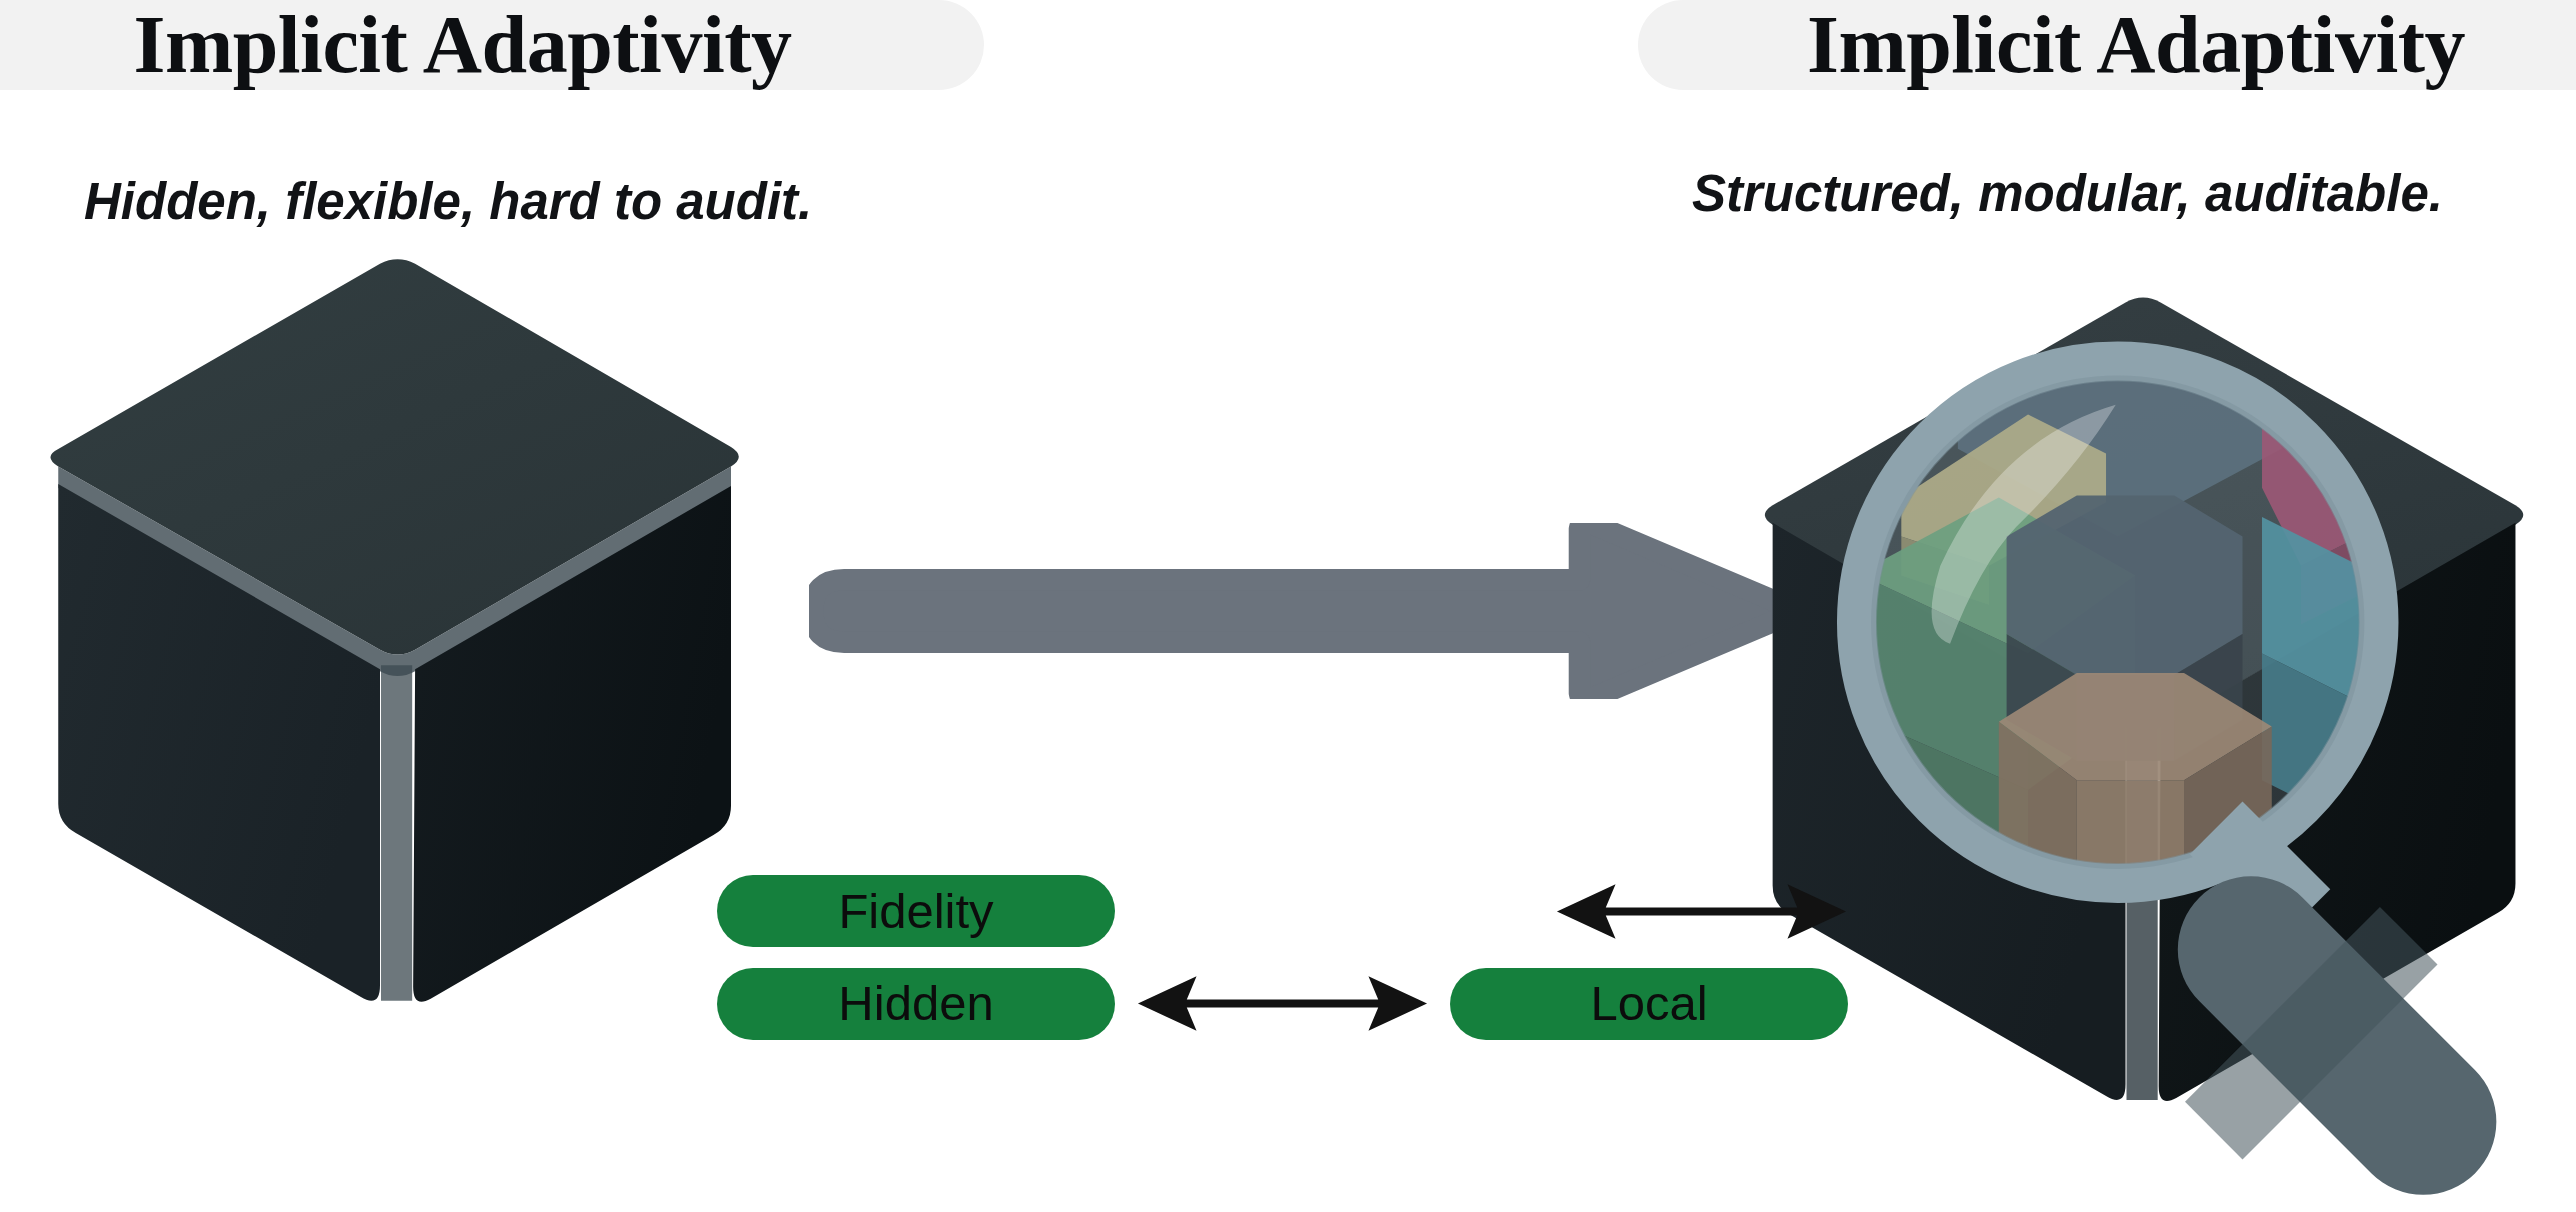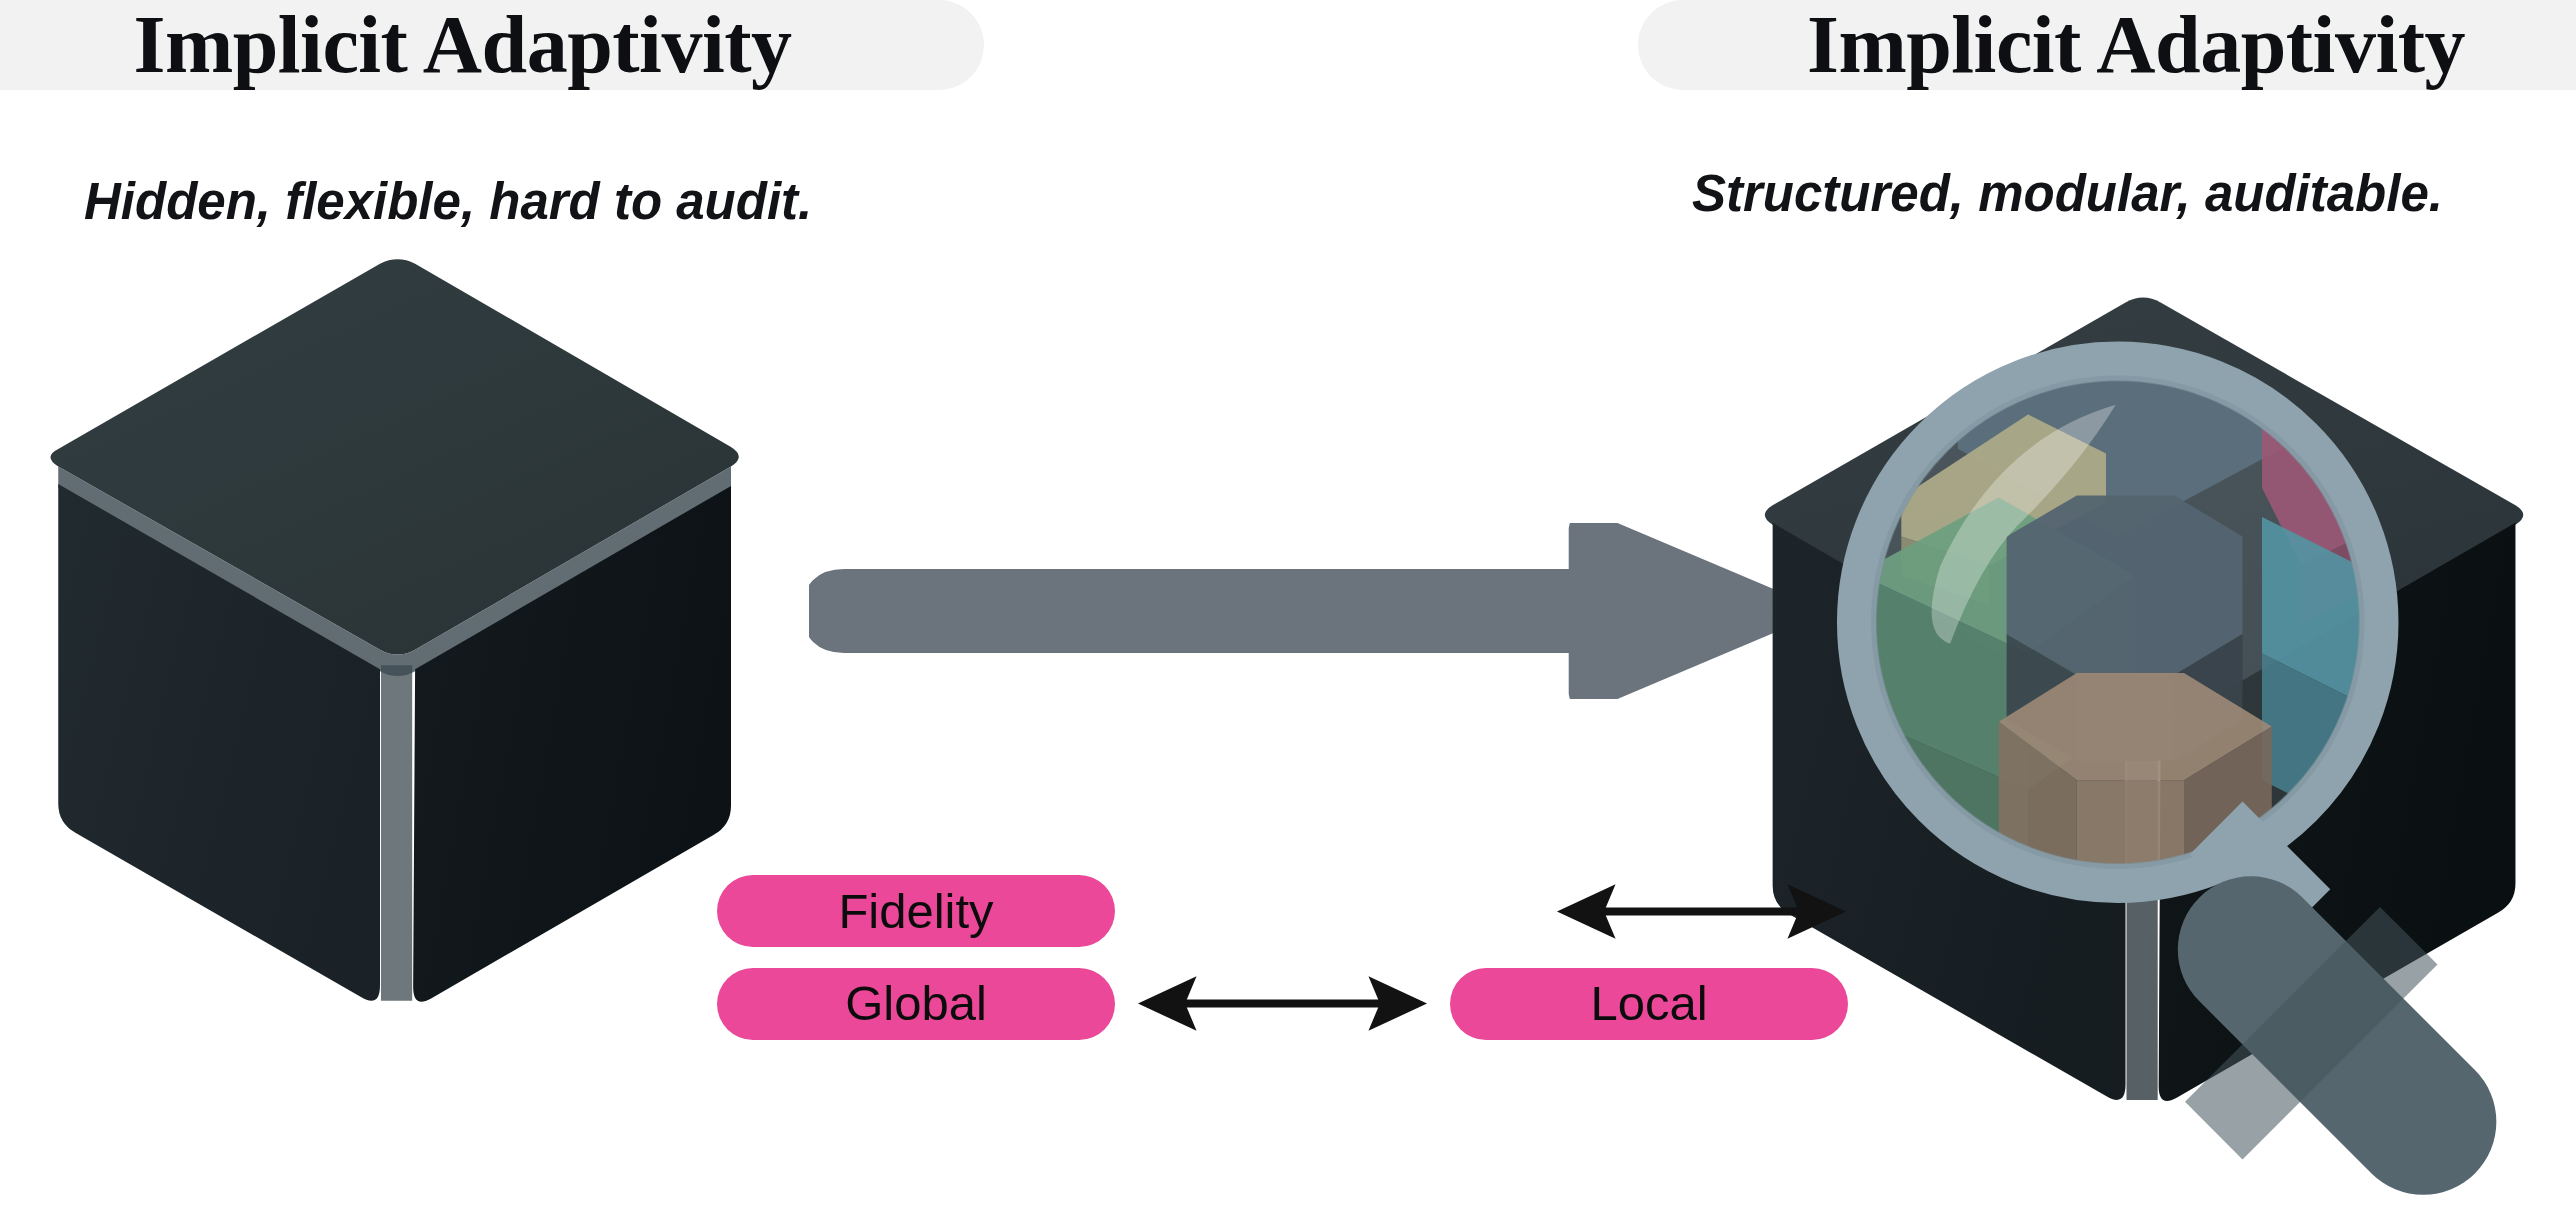--- a/index.html
+++ b/index.html
@@ -54,21 +54,21 @@
 
   
   #tradeoffs{
     position:absolute;left:717px;top:868px;width:1131px;height:293px;
   }
   .trade-row{
     position:relative;height:86px;margin-bottom:6.8px;
     display:flex;align-items:center;justify-content:space-between;
   }
   .trade-pill{
-    background:#ec4899;
+    background:#15803d;
     border-radius:43px;
     height:72px;
     width:398px;
     display:flex;align-items:center;justify-content:center;
     box-sizing:border-box;
   }
   .trade-pill span{
     font-family:"Liberation Sans", sans-serif;
     font-size:49px;
     color:#0c0c0c;
@@ -223,21 +223,21 @@
       <div class="trade-pill">
         <span>Fidelity</span>
       </div>
       <svg class="trade-arrow" viewBox="0 0 300 60">
         <path d="M 2 30 L 62 2 L 52 26 L 248 26 L 238 2 L 298 30 L 238 58 L 248 34 L 52 34 L 62 58 Z" fill="#121212"></path>
       </svg>
     </div>
 
     <div class="trade-row">
       <div class="trade-pill">
-        <span>Global</span>
+        <span>Hidden</span>
       </div>
       <svg class="trade-arrow" viewBox="0 0 300 60">
         <path d="M 2 30 L 62 2 L 52 26 L 248 26 L 238 2 L 298 30 L 238 58 L 248 34 L 52 34 L 62 58 Z" fill="#121212"></path>
       </svg>
       <div class="trade-pill">
         <span>Local</span>
       </div>
     </div>
 
 

